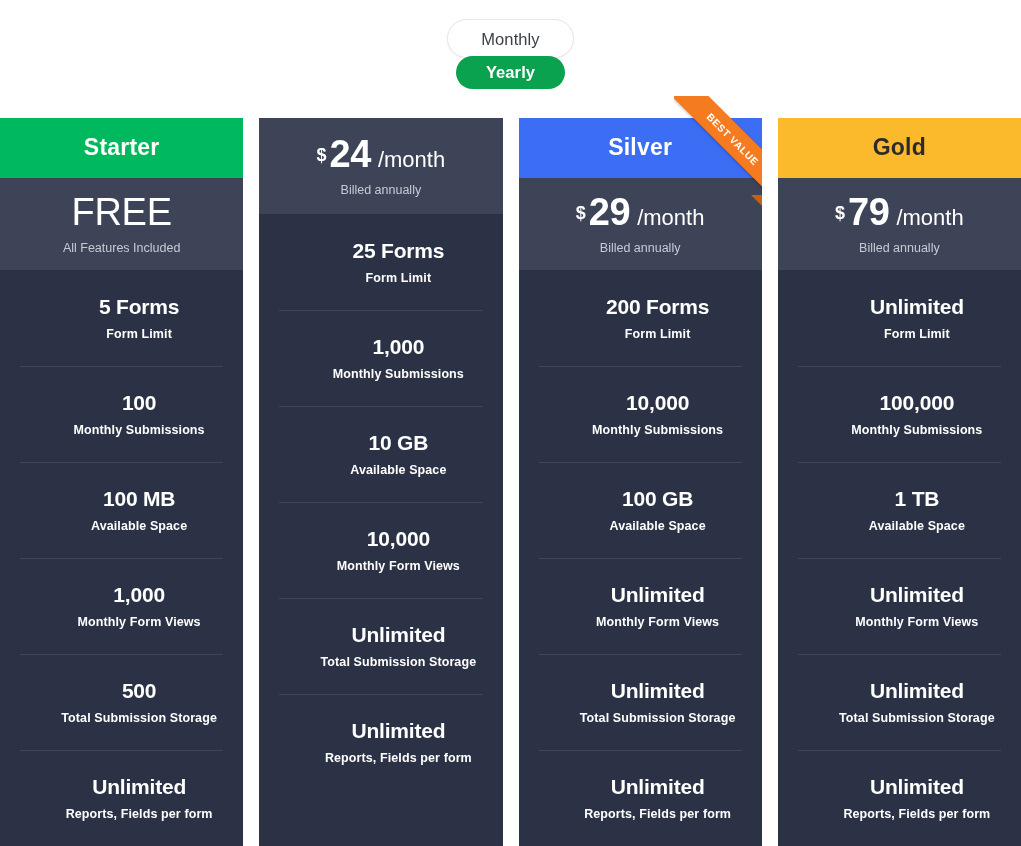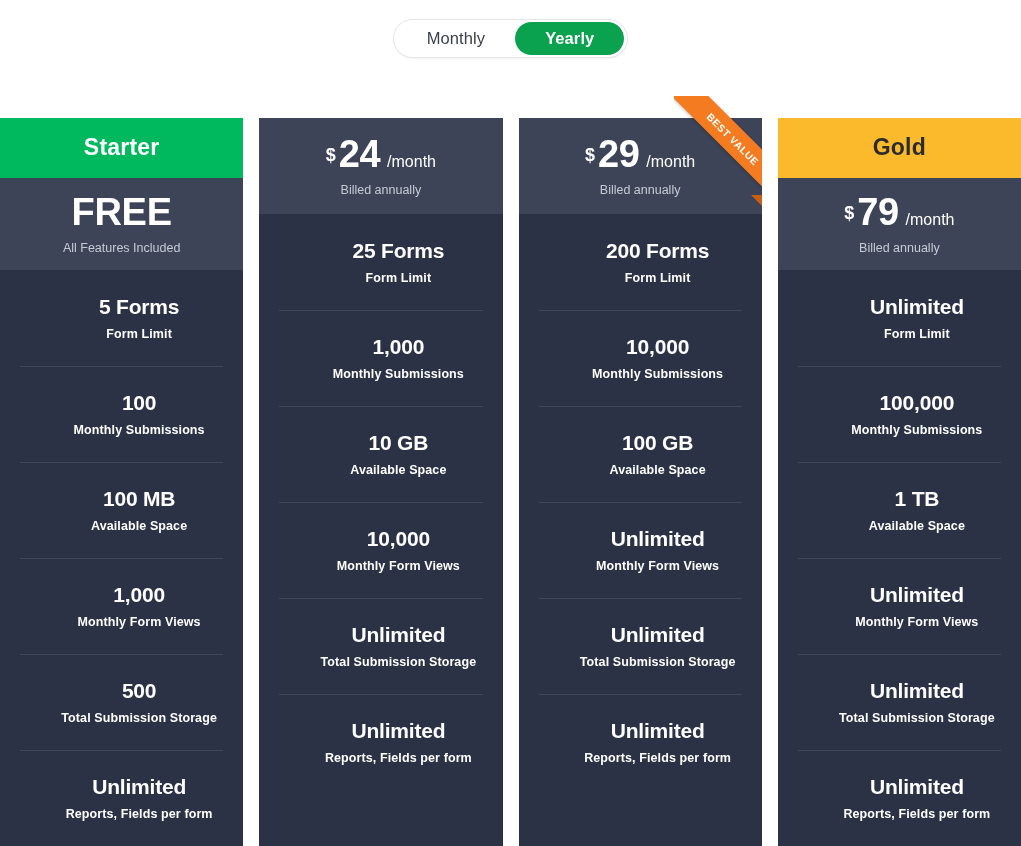--- a/index.html
+++ b/index.html
@@ -17,20 +17,21 @@
     display: flex; justify-content: center;
   }
   .toggle {
     display: flex; align-items: center;
     background: #ffffff;
     border: 1px solid #e3e6ea;
     border-radius: 22px;
     height: 39px;
     padding: 3px;
     box-shadow: 0 1px 2px rgba(0,0,0,.05);
+    flex-direction: column;
   }
   .toggle-opt {
     height: 33px; line-height: 33px;
     border-radius: 18px;
     padding: 0 30px;
     font-size: 16.5px;
     color: #3b3f46;
     letter-spacing: .1px;
     cursor: pointer;
     white-space: nowrap;
@@ -74,22 +75,22 @@
     align-items: center; justify-content: center;
     z-index: 1;
   }
   .price-line {
     display: flex; align-items: baseline;
     color: #ffffff;
     line-height: 1;
   }
   .price-currency { font-size: 18px; font-weight: bold; margin-right: 3px; position: relative; top: -6px; }
   .price-amount   { font-size: 38px; font-weight: bold; letter-spacing: -.5px; }
-  .price-period   { font-size: 16px; margin-left: 7px; color: #ffffff; }
-  .price-free     { font-size: 38px; font-weight: bold; color: #fff; letter-spacing: -.3px; line-height: 1; }
+  .price-period   { font-size: 22px; margin-left: 7px; color: #ffffff; }
+  .price-free     { font-size: 38px; font-weight: normal; color: #fff; letter-spacing: -.3px; line-height: 1; }
   .price-sub {
     margin-top: 10px;
     font-size: 12.5px;
     color: #c6cbd6;
   }
 
   
   .features { position: relative; flex: 1 1 auto; }
   .feature {
     height: 96px;
@@ -223,20 +224,21 @@
             <div class="feature-value">Unlimited</div>
             <div class="feature-label">Total Submission Storage</div>
           </div>
           <div class="feature">
             <div class="feature-value">Unlimited</div>
             <div class="feature-label">Reports, Fields per form</div>
           </div>
         </div>
       </div>
       <div class="card" style="background: rgb(43, 50, 69);">
+        <div class="card-head" style="background: rgb(59, 110, 245); color: rgb(255, 255, 255);">Silver</div>
         <div class="ribbon">
           <div class="ribbon-band" style="background: rgb(244, 123, 32);">
             <span class="ribbon-text">BEST VALUE</span>
           </div>
           <div class="ribbon-tail" style="border-top-color: rgb(201, 95, 20);"></div>
         </div>
         <div class="price-block" style="background: rgb(61, 68, 88);">
           <div class="price-line">
             <span class="price-currency">$</span>
             <span class="price-amount">29</span>

